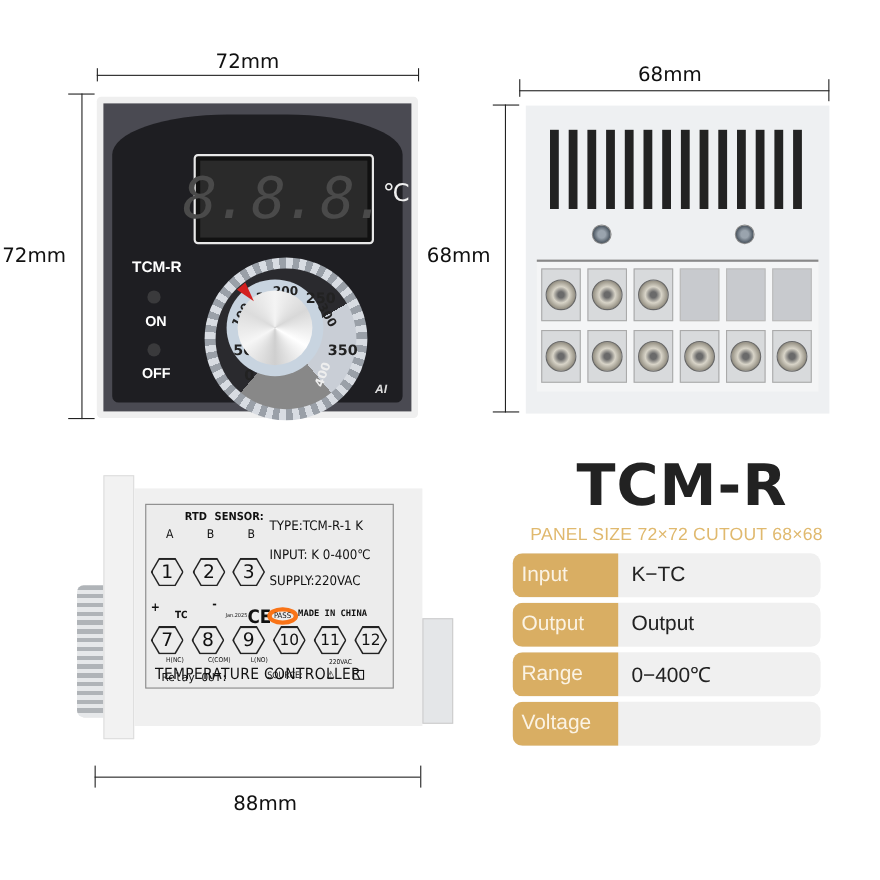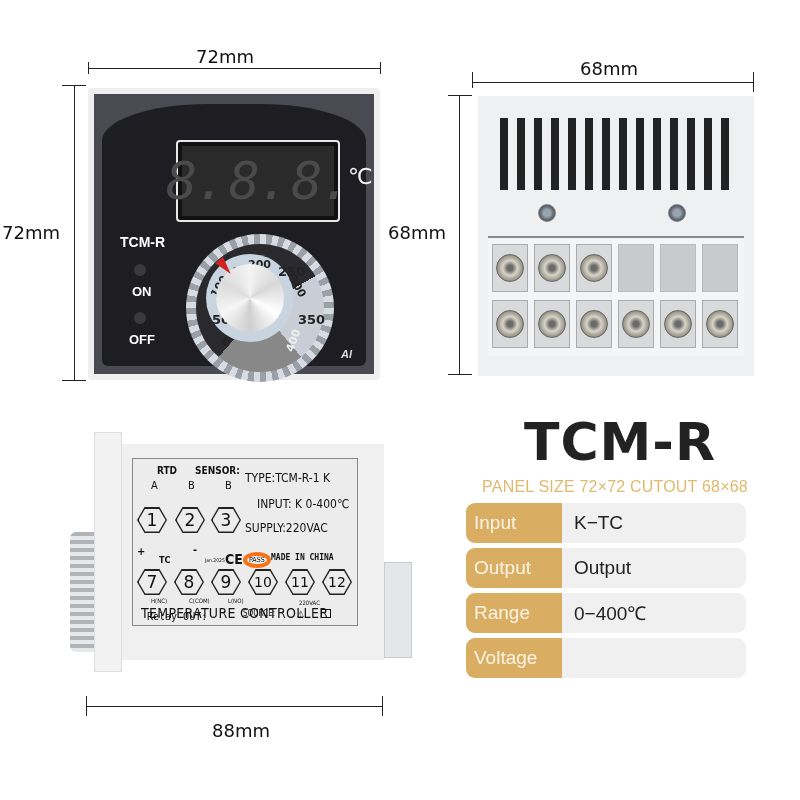--- a/index.html
+++ b/index.html
@@ -181,44 +181,44 @@
     </div>
   </div>
 </div>
 
 <div class="abs side">
   <div class="side-knob"></div>
   <div class="side-flange"></div>
   <div class="side-body"></div>
   <div class="side-tab"></div>
   <div class="label-plate">
-    <span class="lp-text" style="left:24px; top:6px; font-weight:bold; font-size:10px;">RTD</span>
+    <span class="lp-text" style="left:35px; top:6px; font-weight:bold; font-size:10px;">RTD</span>
     <span class="lp-text" style="left:62px; top:6px; font-weight:bold; font-size:10px;">SENSOR:</span>
     <span class="lp-text" style="left:18px; top:20px;">A</span>
     <span class="lp-text" style="left:55px; top:20px;">B</span>
     <span class="lp-text" style="left:92px; top:20px;">B</span>
     <span class="lp-text" style="left:112px; top:12px; font-size:12px;">TYPE:TCM-R-1 K</span>
-    <span class="lp-text" style="left:124px; top:38px; font-size:12px;">INPUT: K 0-400℃</span>
+    <span class="lp-text" style="left:112px; top:38px; font-size:12px;">INPUT: K 0-400℃</span>
     <span class="lp-text" style="left:112px; top:62px; font-size:12px;">SUPPLY:220VAC</span>
 
     <div class="hex" style="left:4px; top:48px;">
         <span>1</span>
       </div>
     <div class="hex" style="left:42px; top:48px;">
         <span>2</span>
       </div>
     <div class="hex" style="left:78px; top:48px;">
         <span>3</span>
       </div>
 
     <span class="lp-text" style="left:4px; top:86px; font-weight:bold;">+</span>
     <span class="lp-text" style="left:60px; top:84px; font-weight:bold;">-</span>
     <span class="lp-text" style="left:26px; top:96px; font-weight:bold; font-size:9px;">TC</span>
     <span class="lp-text" style="left:72px; top:98px; font-size:5px;">Jan.2025</span>
-    <span class="lp-text" style="left:92px; top:92px; font-weight:bold; font-size:14px;">CE</span>
+    <span class="lp-text" style="left:92px; top:92px; font-weight:bold; font-size:17px;">CE</span>
     <span class="lp-text" style="left:110px; top:93px; font-size:7px; border:4px solid #f97316; border-radius:50%; padding:0 2px;">PASS</span>
     <span class="lp-text" style="left:138px; top:94px; font-weight:bold; font-size:8px; font-family:'DejaVu Sans Mono', monospace;">MADE IN CHINA</span>
 
     <div class="hex" style="left:4px; top:110px;">
         <span>7</span>
       </div>
     <div class="hex" style="left:41px; top:110px;">
         <span>8</span>
       </div>
     <div class="hex" style="left:78px; top:110px;">

